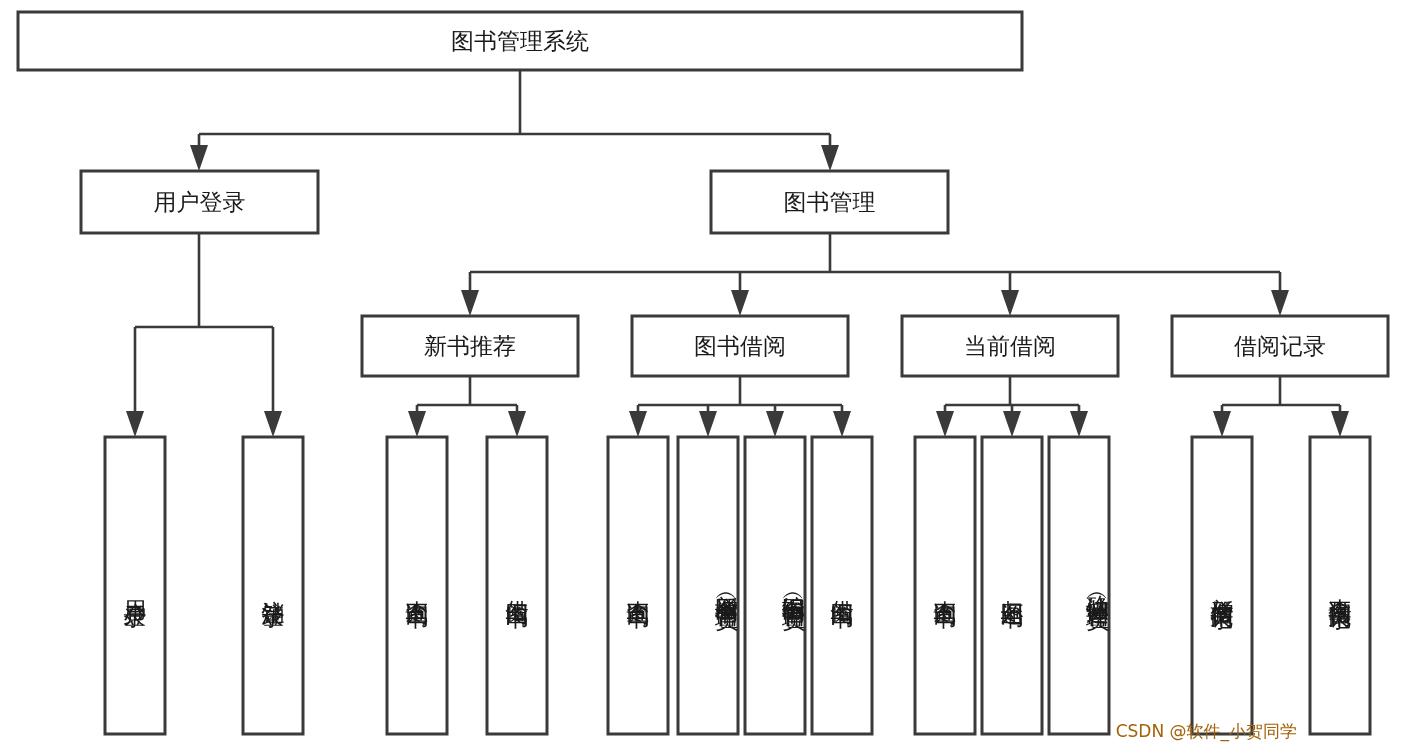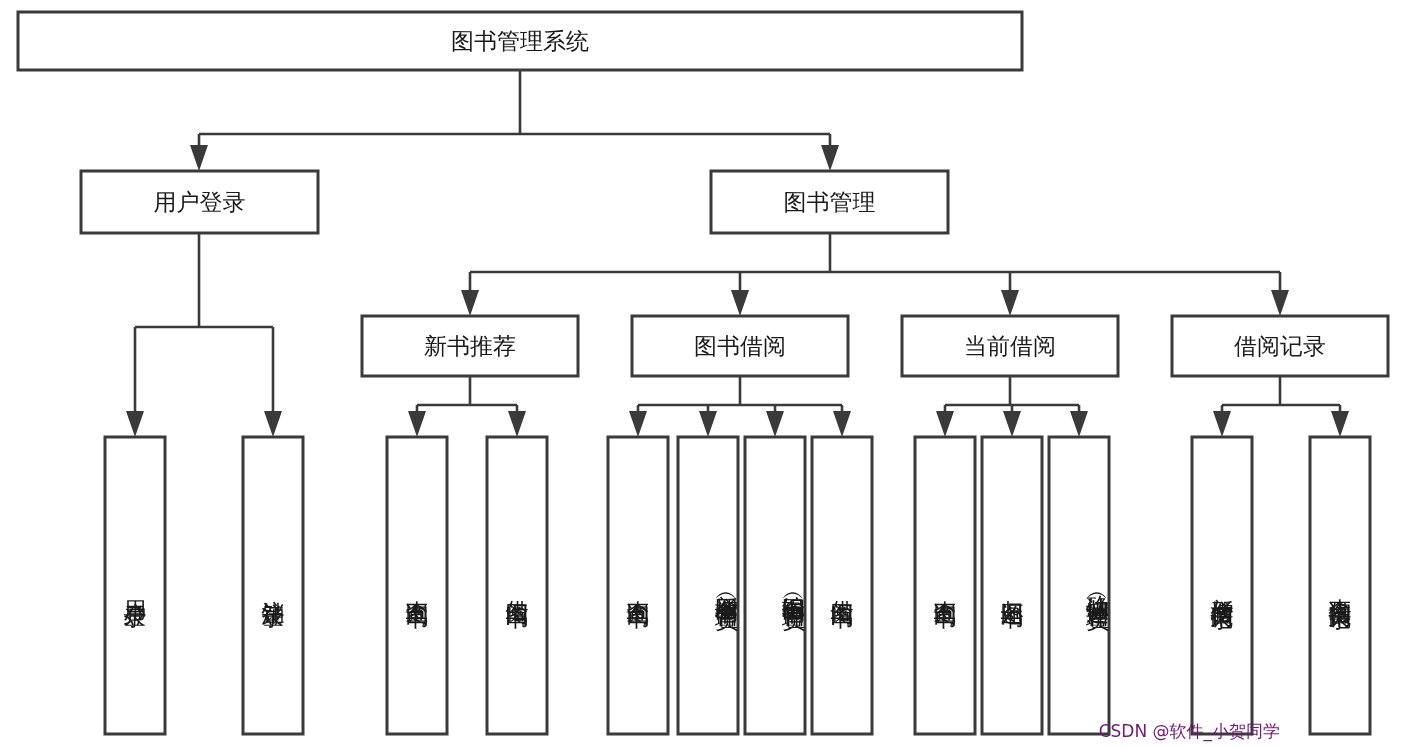--- a/index.html
+++ b/index.html
@@ -10,20 +10,21 @@
   body {
     width: 1405px;
     height: 747px;
     font-family: "DejaVu Sans", "Liberation Sans", sans-serif;
     overflow: hidden;
   }
   #diagram-root {
     position: relative;
     width: 1296px;
     height: 747px;
+    padding-left: 9px;
   }
   svg.flow {
     position: absolute;
     top: 0;
     left: 0;
     width: 1405px;
     height: 747px;
   }
   .node-box {
     fill: #ffffff;
@@ -61,25 +62,25 @@
     display: flex;
     align-items: flex-start;
     justify-content: center;
     pointer-events: none;
   }
   .vlabel.centered {
     align-items: center;
   }
   .watermark {
     position: absolute;
-    right: 16px;
+    right: 8px;
     bottom: 4px;
     font-family: "DejaVu Sans", "Liberation Sans", sans-serif;
     font-size: 17px;
-    color: #701a75;
+    color: #a16207;
     white-space: nowrap;
   }
 </style>
 </head>
 <body>
 
 <div id="diagram-root">
   <svg class="flow" viewBox="0 0 1405 747">
     <g id="connectors-layer">
         <line x1="520" y1="70" x2="520" y2="134" class="connector"></line>

